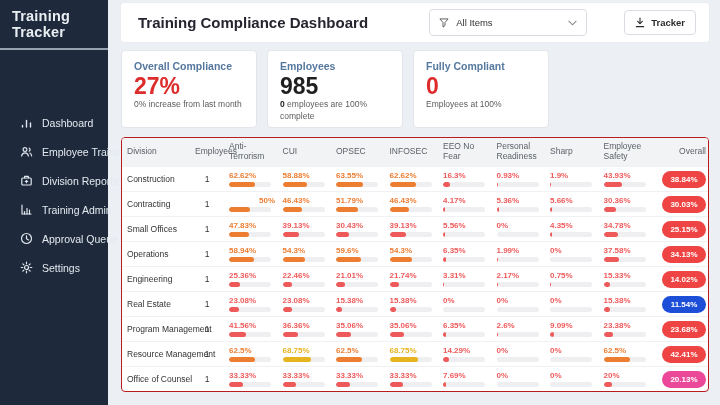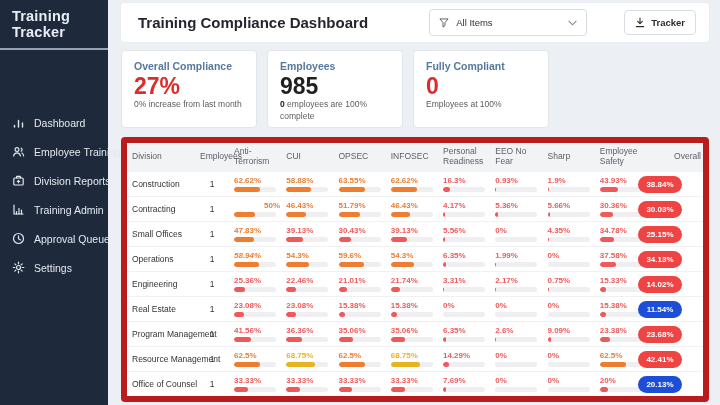--- a/index.html
+++ b/index.html
@@ -5,21 +5,21 @@
   * { margin:0; padding:0; box-sizing:border-box; }
   html,body { width:720px; height:405px; overflow:hidden; }
   body { font-family:"Liberation Sans", sans-serif; background:#eceff3; position:relative; }
 
   
   .sidebar { position:absolute; left:0; top:0; width:108px; height:405px;
              background:#1e2a3c; color:#e8edf2; }
   .sidebar-title { font-size:14.5px; font-weight:700; letter-spacing:.2px;
                    padding:8px 0 8px 12px; border-bottom:2px solid #97a2b0; }
   .nav { margin-top:58px; }
-  .nav-item { display:flex; align-items:center; height:29px; padding-left:12px;
+  .nav-item { display:flex; align-items:center; height:29px; padding-left:20px;
               cursor:pointer; }
   .nav-item svg { flex:0 0 13px; margin-right:9px; }
   .nav-label { font-size:10.5px; color:#e3e9ef; white-space:nowrap; }
 
   
   .main { position:absolute; left:108px; top:0; width:612px; height:405px;
           padding:3px 11px 0 13px; }
 
   .topbar { background:#fff; border-radius:3px; height:39px; display:flex;
             align-items:center; box-shadow:0 0 2px rgba(0,0,0,.06); }
@@ -34,35 +34,35 @@
   
   .cards { display:flex; gap:10px; margin-top:8px; }
   .card { width:136px; height:78px; background:#fff; border:1px solid #e2e6eb;
           border-radius:4px; padding:9px 12px; }
   .card-title { font-size:10.5px; color:#55789f; font-weight:600; }
   .card-value { font-size:23px; font-weight:800; margin-top:2px; line-height:1.05; }
   .card-sub { font-size:8.5px; color:#5d5d5d; margin-top:1px; line-height:1.35; }
   .card-sub b { color:#1b1b1b; }
 
   
-  .table-panel { background:#fff; border:6px solid #b91c1c; border-radius:4px;
+  .table-panel { background:#fff; border:1px solid #b91c1c; border-radius:4px;
                  margin-top:9px; overflow:hidden; }
   .trow { display:flex; align-items:center; }
   .thead { background:#f2f3f5; min-height:28px; }
   .thead .cell { font-size:8.5px; color:#5a5f66; line-height:1.15; padding:4px 2px 4px 5px; }
   .tbody-row { height:25px; border-top:1px solid #f0f1f3; }
   .cell { padding-left:5px; }
   .col-div { width:68px; } .col-emp { width:34px; } .col-metric { flex:1; } .col-overall { width:56px; }
   .div-name { font-size:8.5px; color:#333; white-space:nowrap; }
   .emp-val { font-size:8.5px; color:#333; text-align:center; padding-left:0; }
   .thead .col-emp { text-align:left; padding-left:5px; }
   .metric-val { font-size:8px; font-weight:700; line-height:1; }
   .bar-track { width:42px; height:4.5px; border-radius:2.5px; margin-top:2.5px; overflow:hidden; }
   .bar-fill { height:100%; border-radius:2.5px; }
-  .overall-cell { display:flex; justify-content:flex-end; padding-right:21px; }
+  .overall-cell { display:flex; justify-content:flex-end; padding-right:2px; }
   .badge { color:#fff; font-size:8px; font-weight:700; border-radius:10px;
            padding:4px 8px; min-width:44px; text-align:center; }
 </style>
 </head>
 <body>
 
 <div class="sidebar">
   <div class="sidebar-title">Training Tracker</div>
   <div class="nav">
 
@@ -182,22 +182,22 @@
   </div>
 
   <div class="table-panel">
     <div class="trow thead">
         <div class="cell col-div">Division</div>
         <div class="cell col-emp">Employees</div>
         <div class="cell col-metric">Anti-Terrorism</div>
         <div class="cell col-metric">CUI</div>
         <div class="cell col-metric">OPSEC</div>
         <div class="cell col-metric">INFOSEC</div>
+        <div class="cell col-metric">EEO No Fear</div>
         <div class="cell col-metric">Personal Readiness</div>
-        <div class="cell col-metric">EEO No Fear</div>
         <div class="cell col-metric">Sharp</div>
         <div class="cell col-metric">Employee Safety</div>
         <div class="cell col-overall" style="text-align: right;">Overall</div>
       </div>
     <div id="tbody">
         <div class="trow tbody-row">
           <div class="cell col-div div-name">Construction</div>
           <div class="cell col-emp emp-val">1</div>
           <div class="cell col-metric">
             <div class="metric-val" style="color: rgb(237, 125, 49);">62.62%</div>
@@ -358,21 +358,21 @@
             </div>
           </div>
           <div class="col-overall overall-cell">
             <div class="badge" style="background: rgb(239, 68, 68);">25.15%</div>
           </div>
         </div>
         <div class="trow tbody-row">
           <div class="cell col-div div-name">Operations</div>
           <div class="cell col-emp emp-val">1</div>
           <div class="cell col-metric">
-            <div class="metric-val" style="color: rgb(237, 125, 49); font-style: italic;">58.94%</div>
+            <div class="metric-val" style="color: rgb(237, 125, 49);">58.94%</div>
             <div class="bar-track" style="background: rgb(239, 239, 241);">
               <div class="bar-fill" style="width: 58.94%; background: rgb(237, 125, 49);"></div>
             </div>
           </div>
           <div class="cell col-metric">
             <div class="metric-val" style="color: rgb(237, 125, 49);">54.3%</div>
             <div class="bar-track" style="background: rgb(239, 239, 241);">
               <div class="bar-fill" style="width: 54.3%; background: rgb(237, 125, 49);"></div>
             </div>
           </div>
@@ -681,19 +681,19 @@
               <div class="bar-fill" style="width: 0%; background: rgb(238, 90, 90);"></div>
             </div>
           </div>
           <div class="cell col-metric">
             <div class="metric-val" style="color: rgb(238, 90, 90);">20%</div>
             <div class="bar-track" style="background: rgb(239, 239, 241);">
               <div class="bar-fill" style="width: 20%; background: rgb(238, 90, 90);"></div>
             </div>
           </div>
           <div class="col-overall overall-cell">
-            <div class="badge" style="background: #1d4ed8;">20.13%</div>
+            <div class="badge" style="background: #ec4899;">20.13%</div>
           </div>
         </div>
       </div>
   </div>
 
 </div>
 
 </body></html>

